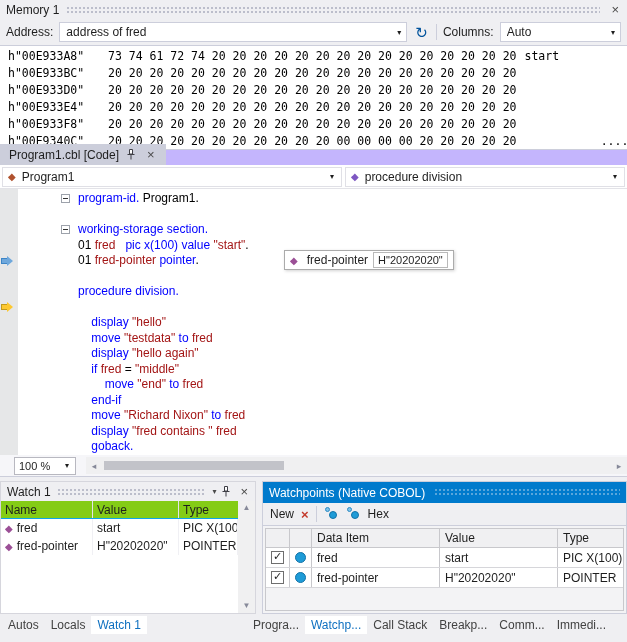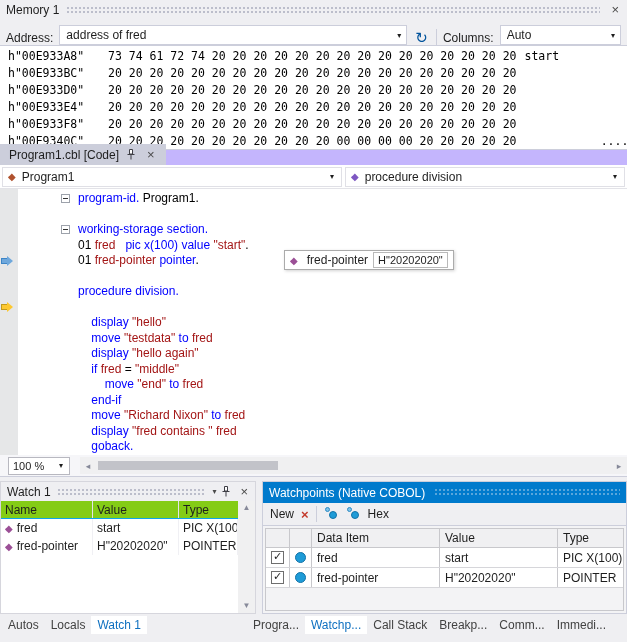--- a/index.html
+++ b/index.html
@@ -5,21 +5,21 @@
   *{box-sizing:border-box;margin:0;padding:0}
   html,body{width:627px;height:642px;overflow:hidden;background:#EFEFF2;
     font-family:"Liberation Sans",sans-serif;font-size:12px;color:#1E1E1E}
   .root{width:627px;height:642px;display:flex;flex-direction:column}
 
   
   .memory{height:150px;display:flex;flex-direction:column;background:#fff;border-bottom:1px solid #CCCEDB}
   .mem-header{height:19px;background:#EFEFF2;display:flex;align-items:center;padding:0 4px 0 6px;gap:7px}
   .grip{flex:1;height:8px;background-image:radial-gradient(circle,#BCBECB 1px,transparent 1.2px);background-size:4px 4px}
   .xbtn{color:#4A4A4A;font-size:13px;line-height:13px;padding:0 4px}
-  .mem-toolbar{height:27px;background:#EFEFF2;display:flex;align-items:flex-end;padding:0 6px;gap:6px;border-bottom:1px solid #CCCEDB}
+  .mem-toolbar{height:27px;background:#EFEFF2;display:flex;align-items:center;padding:0 6px;gap:6px;border-bottom:1px solid #CCCEDB}
   .combo{height:20px;background:#fff;border:1px solid #CCCEDB;display:flex;align-items:center;gap:4px;padding:0 3px 0 6px}
   .combo .val{flex:1;white-space:nowrap;overflow:hidden}
   .caret{font-size:8px;color:#1E1E1E;padding:0 2px}
   .addr-combo{width:348px}
   .cols-combo{flex:1}
   .refresh{color:#00539C;font-size:15px;line-height:15px;padding:0 2px}
   .vsep{width:1px;height:16px;background:#CCCEDB}
   .mem-body{flex:1;background:#fff;font-family:"DejaVu Sans Mono",monospace;font-size:11.5px;padding:2px 0 0 8px;overflow:hidden}
   .mem-row{height:17px;line-height:17px;display:flex;white-space:pre;color:#000}
   .m-addr{width:88px;flex:none}
@@ -61,21 +61,21 @@
   .arr.blue .head{border-left-color:#6FA8DC}
   .foldbox{position:absolute;right:8px;top:3px;width:9px;height:9px;border:1px solid #9DA2AB;background:#fff}
   .foldbox::after{content:"";position:absolute;left:1px;right:1px;top:3px;height:1px;background:#333}
   .datatip{position:absolute;left:284px;top:61px;height:20px;display:flex;align-items:center;gap:5px;
     background:#FFF;border:1px solid #ABABAB;padding:0 5px;box-shadow:1px 1px 3px rgba(0,0,0,.18);z-index:3}
   .datatip .diamond{font-size:10px;color:#9B4F96}
   .dt-val{border:1px solid #B9B9B9;background:#fff;padding:0 4px;height:16px;line-height:15px;font-size:11px;white-space:nowrap}
 
   
   .zoomrow{height:22px;background:#F6F6F9;border-bottom:1px solid #CCCEDB;display:flex;align-items:center}
-  .zoom-combo{width:62px;height:18px;margin-left:8px;border:1px solid #B8B8C0;background:#fff;display:flex;align-items:center;padding:0 4px;gap:3px}
+  .zoom-combo{width:62px;height:18px;margin-left:14px;border:1px solid #B8B8C0;background:#fff;display:flex;align-items:center;padding:0 4px;gap:3px}
   .zoom-combo .val{flex:1;font-size:11px}
   .hscroll{flex:1;height:17px;background:#F0F0F1;margin-left:10px;display:flex;align-items:center}
   .hs-arrow{width:16px;text-align:center;color:#868999;font-size:9px;flex:none}
   .hs-track{flex:1;height:100%;position:relative}
   .hs-thumb{position:absolute;left:2px;top:4px;height:9px;width:180px;background:#C2C3C9}
 
   .splitter{height:4px;background:#EFEFF2}
 
   
   .bottom{height:133px;display:flex;background:#EFEFF2;overflow:hidden}

